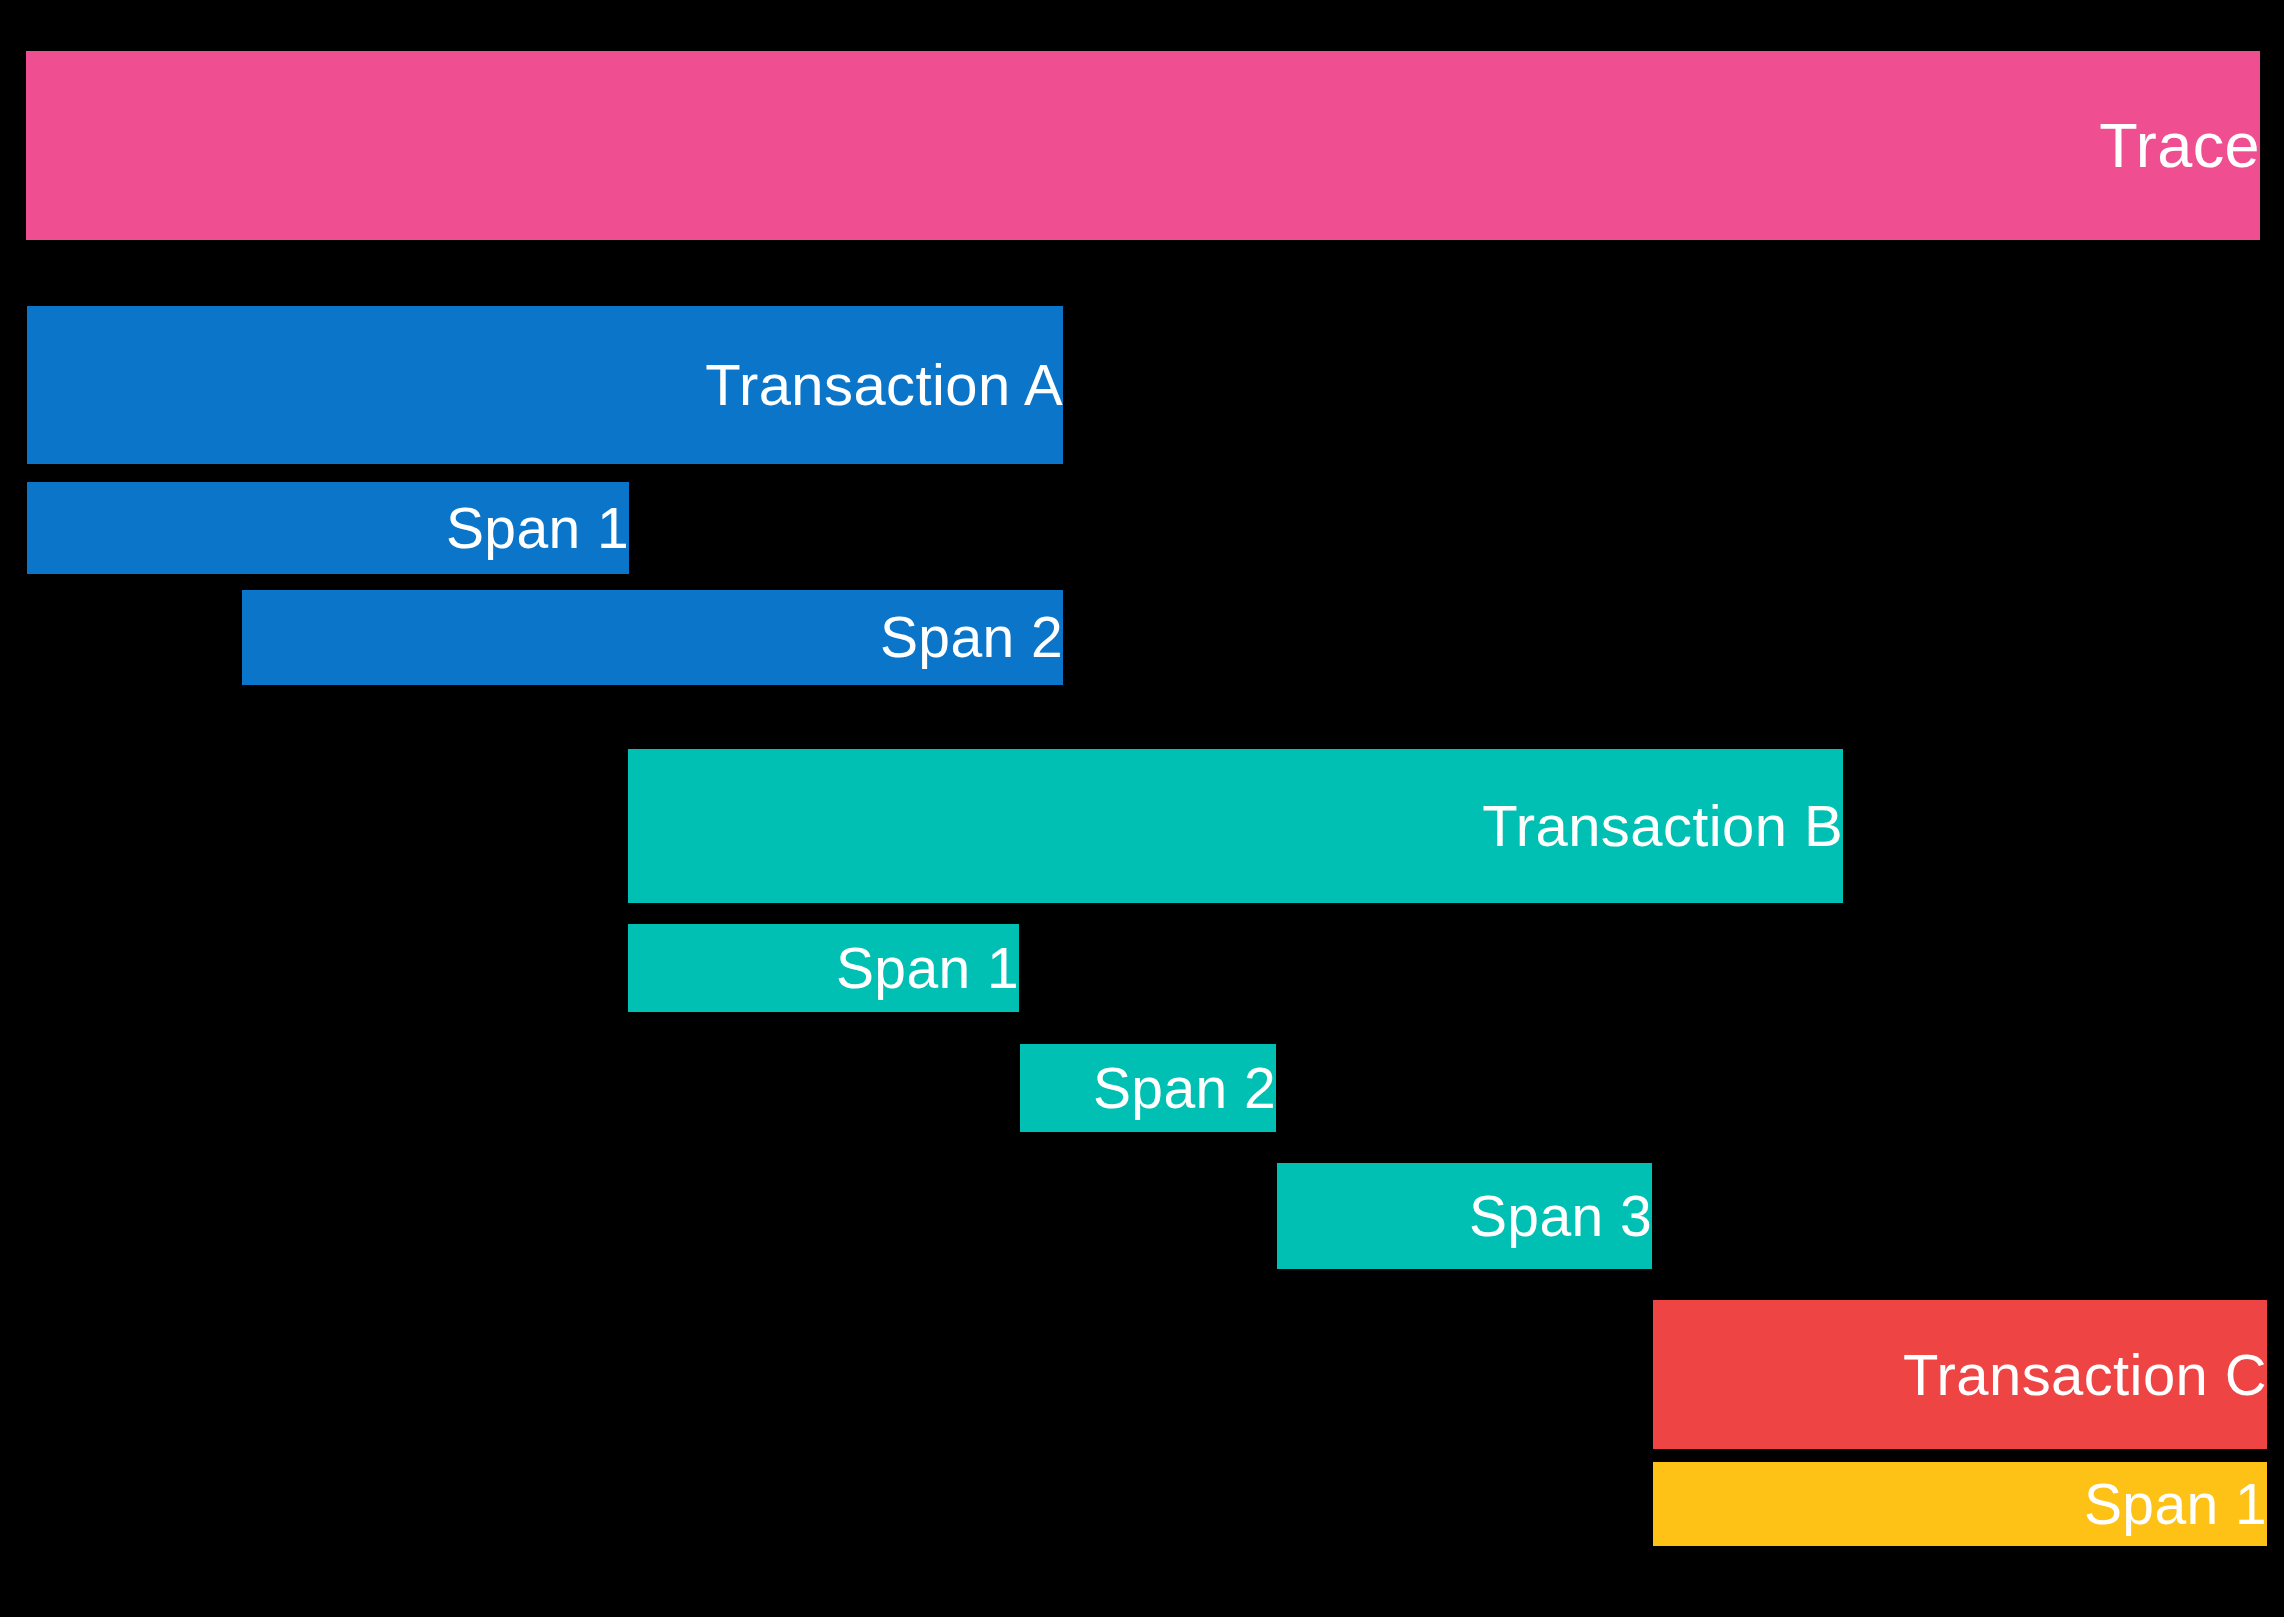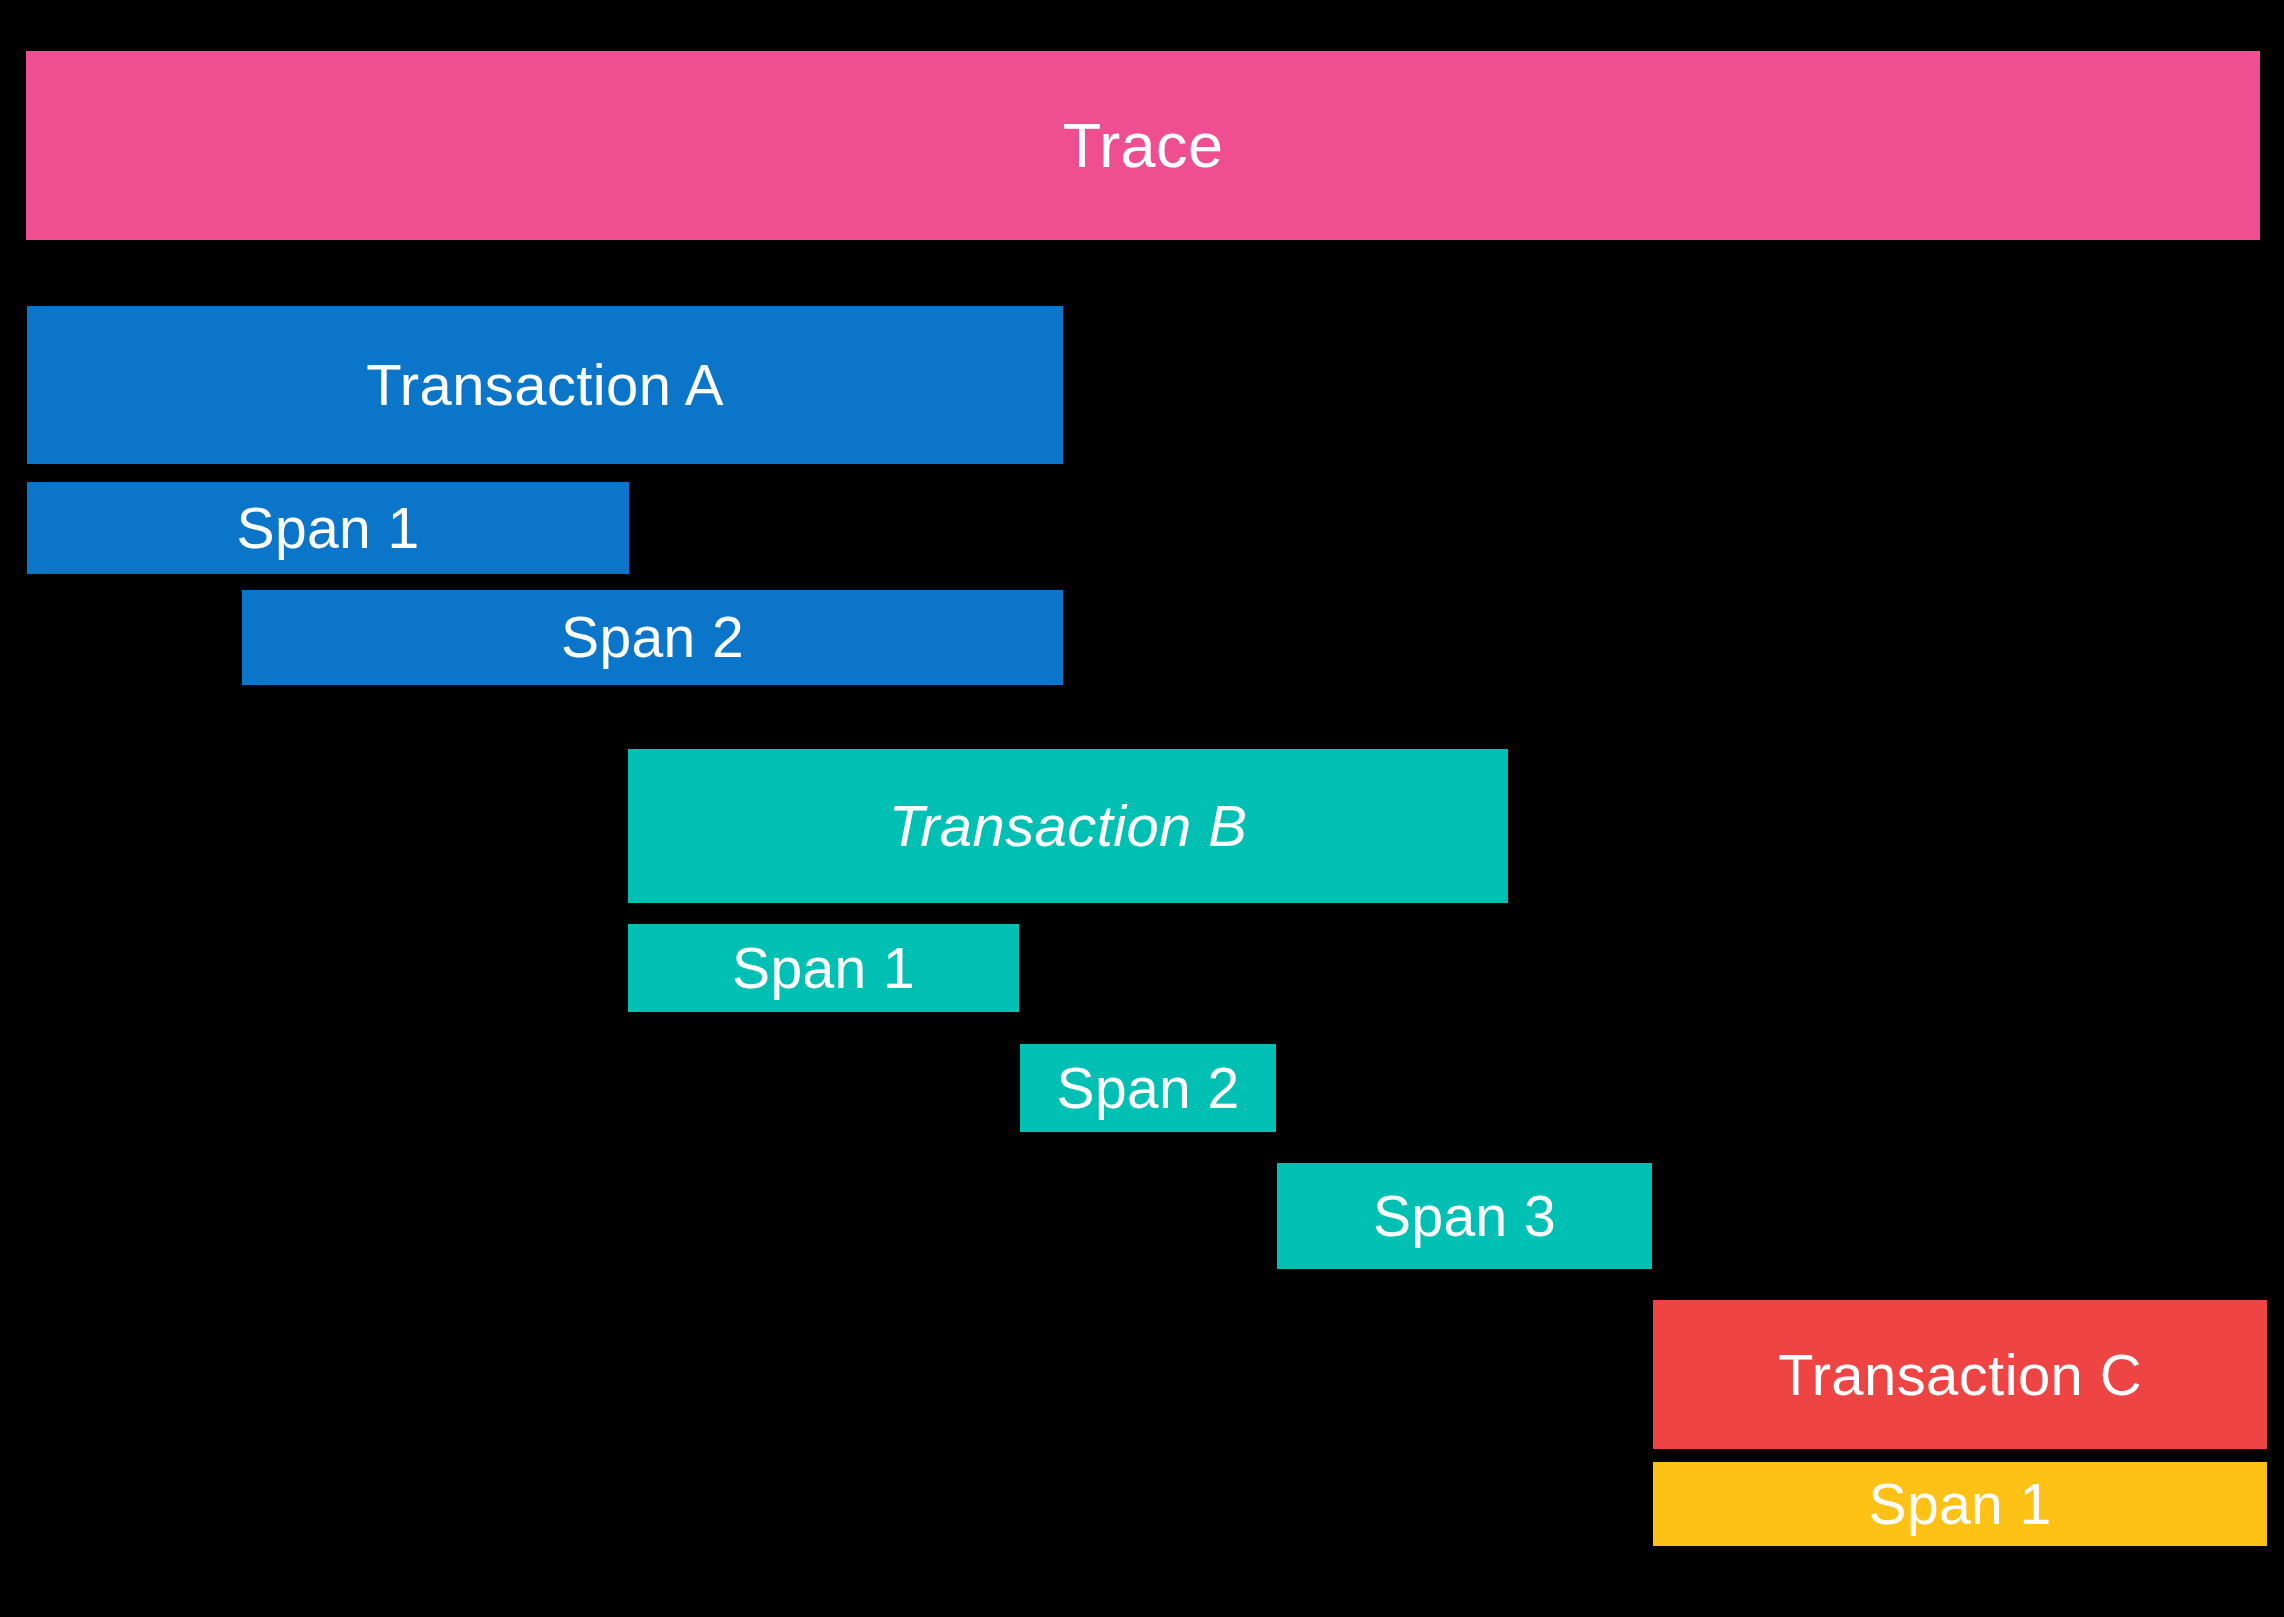--- a/index.html
+++ b/index.html
@@ -16,21 +16,21 @@
     width: 2284px;
     height: 1618px;
     background: #000000;
     overflow: hidden;
   }
   .bar {
     position: absolute;
     box-sizing: border-box;
     display: flex;
     align-items: center;
-    justify-content: center;
+    justify-content: flex-end;
     color: #ffffff;
     white-space: nowrap;
     overflow: hidden;
     line-height: 1;
   }
   .bar-label {
     color: #ffffff;
     font-weight: 400;
     letter-spacing: 0.4px;
     pointer-events: none;
@@ -68,24 +68,23 @@
     left: 242px;
     top: 590px;
     width: 821px;
     height: 95px;
     background: #0B76C9;
   }
 
   .txn-b {
     left: 628px;
     top: 749px;
-    width: 880px;
+    width: 1215px;
     height: 154px;
     background: #00BFB3;
-    font-style: italic;
   }
   .span-b1 {
     left: 628px;
     top: 924px;
     width: 391px;
     height: 88px;
     background: #00BFB3;
   }
   .span-b2 {
     left: 1020px;

